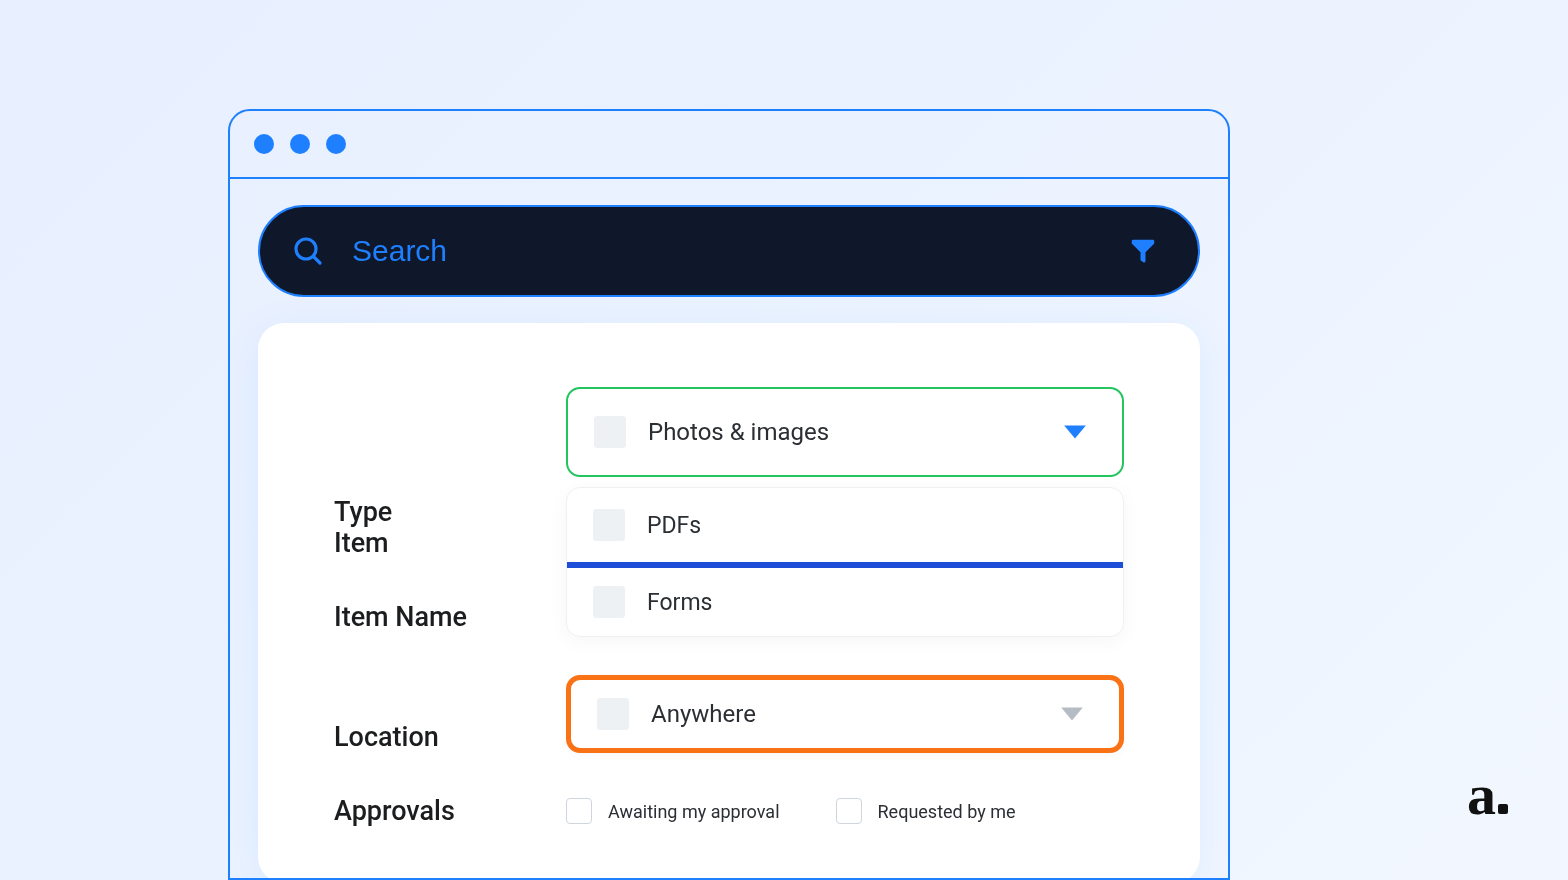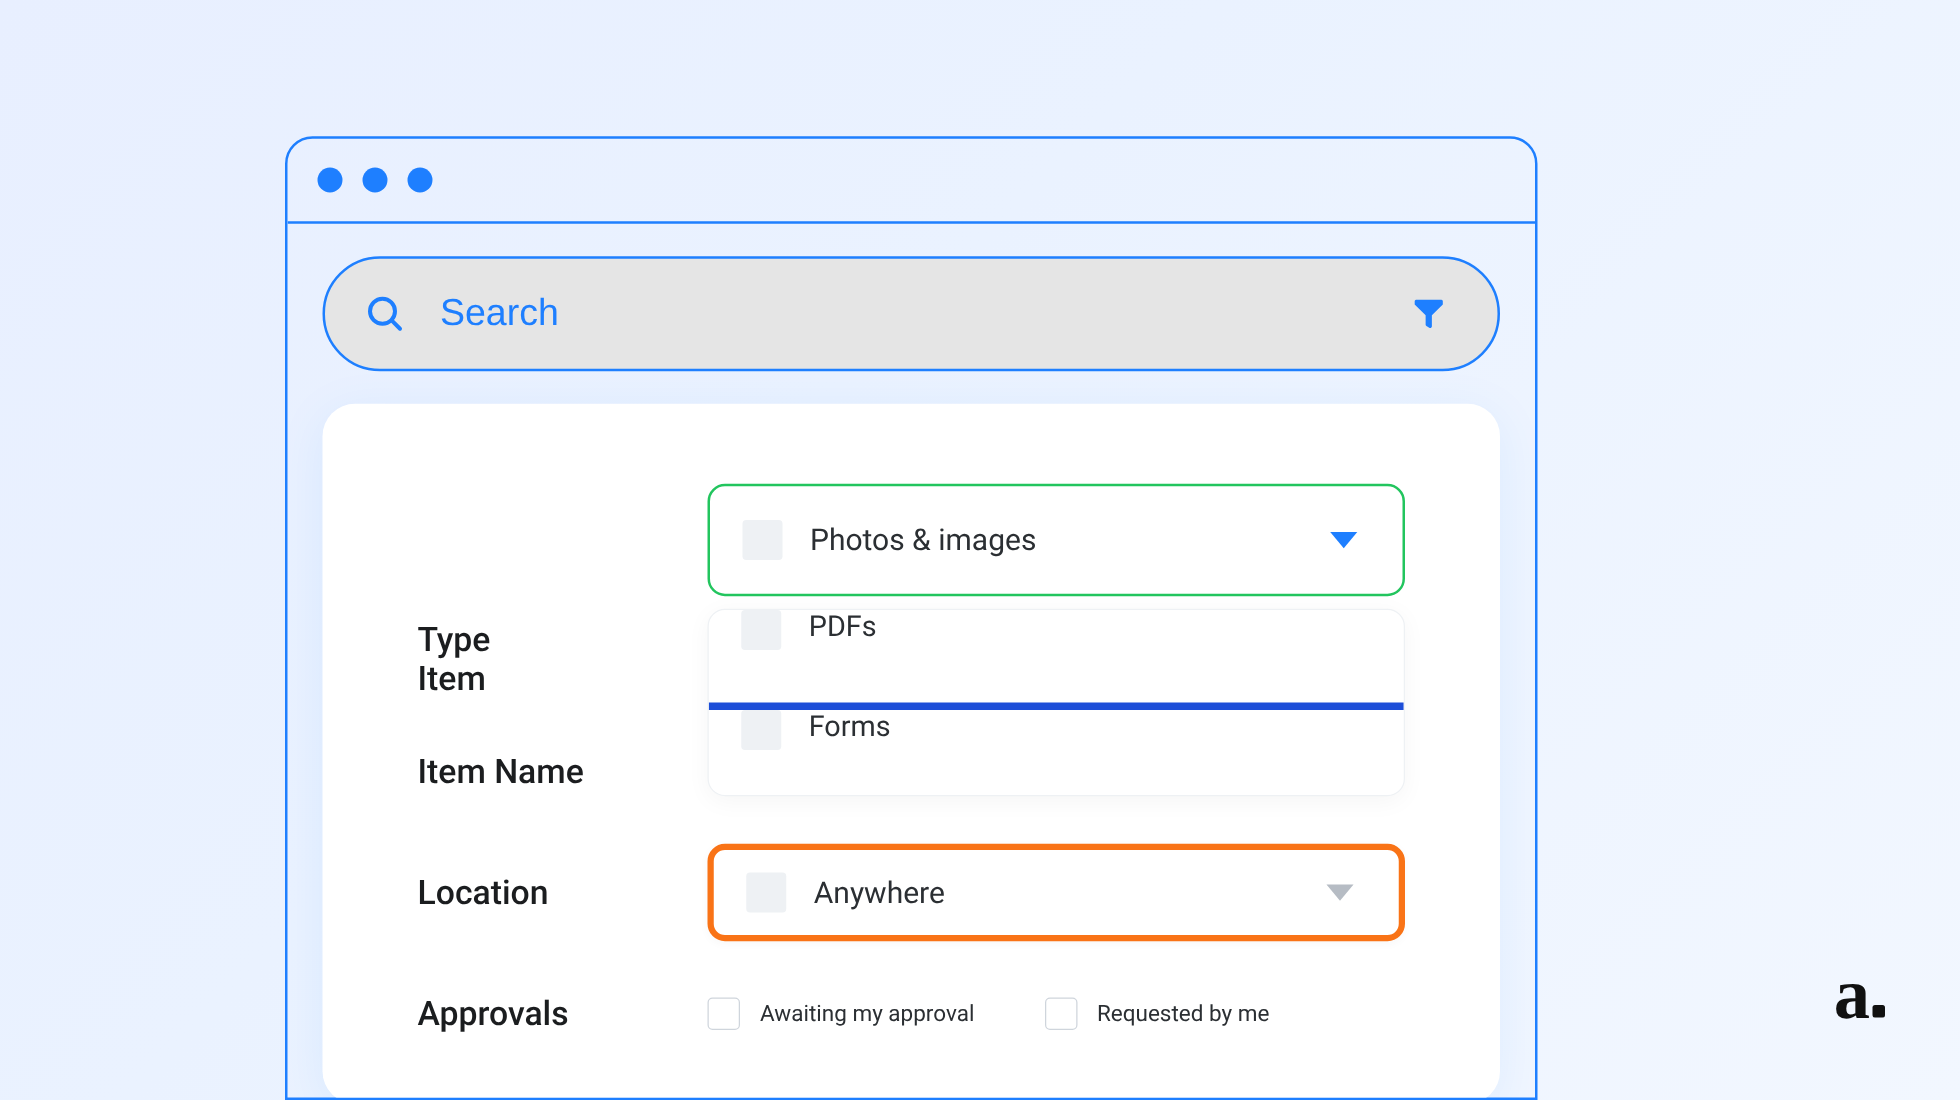--- a/index.html
+++ b/index.html
@@ -35,21 +35,21 @@
     background: #1e7fff;
   }
 
   .window-body {
     padding: 26px 28px 0 28px;
   }
 
   .search-bar {
     display: flex;
     align-items: center;
-    background: #e5e5e5;
+    background: #0f172a;
     border: 2px solid #1e7fff;
     border-radius: 46px;
     height: 92px;
     padding: 0 40px 0 32px;
     gap: 28px;
   }
   .search-icon svg { width: 32px; height: 32px; display:block; }
   .search-input {
     flex: 1;
     border: none;
@@ -115,20 +115,21 @@
   .dropdown {
     margin-top: 10px;
     border: 1px solid #eef1f4;
     border-radius: 14px;
     background: #fff;
     box-shadow: 0 4px 20px rgba(0,0,0,0.04);
     overflow: hidden;
   }
   .dropdown-item {
     display: flex;
+    align-items: center;
     height: 74px;
     padding: 0 26px;
     gap: 22px;
     font-size: 23px;
     color: #2b2f33;
   }
   .dropdown-item + .dropdown-item { border-top: 6px solid #1d4ed8; }
 
   .type-block { position: relative; }
   .type-block .dropdown { position: relative; }
@@ -226,21 +227,21 @@
       <div class="filter-row" style="margin-top:-110px;">
         <div class="filter-label">Item</div>
         <div class="filter-control"></div>
       </div>
 
       <div class="filter-row" style="margin-top:18px;">
         <div class="filter-label">Item Name</div>
         <div class="filter-control"></div>
       </div>
 
-      <div class="filter-row" style="margin-top:25px;">
+      <div class="filter-row" style="margin-top:25px;align-items:flex-end;">
         <div class="filter-label">Location</div>
         <div class="filter-control">
           <div class="select plain">
             <span class="icon-slot"></span>
             <span class="select-text">Anywhere</span>
             <span class="caret caret-gray">
               <svg viewBox="0 0 24 16">
                   <polygon points="2,2 22,2 12,14" fill="currentColor"></polygon>
                 </svg>
             </span>

